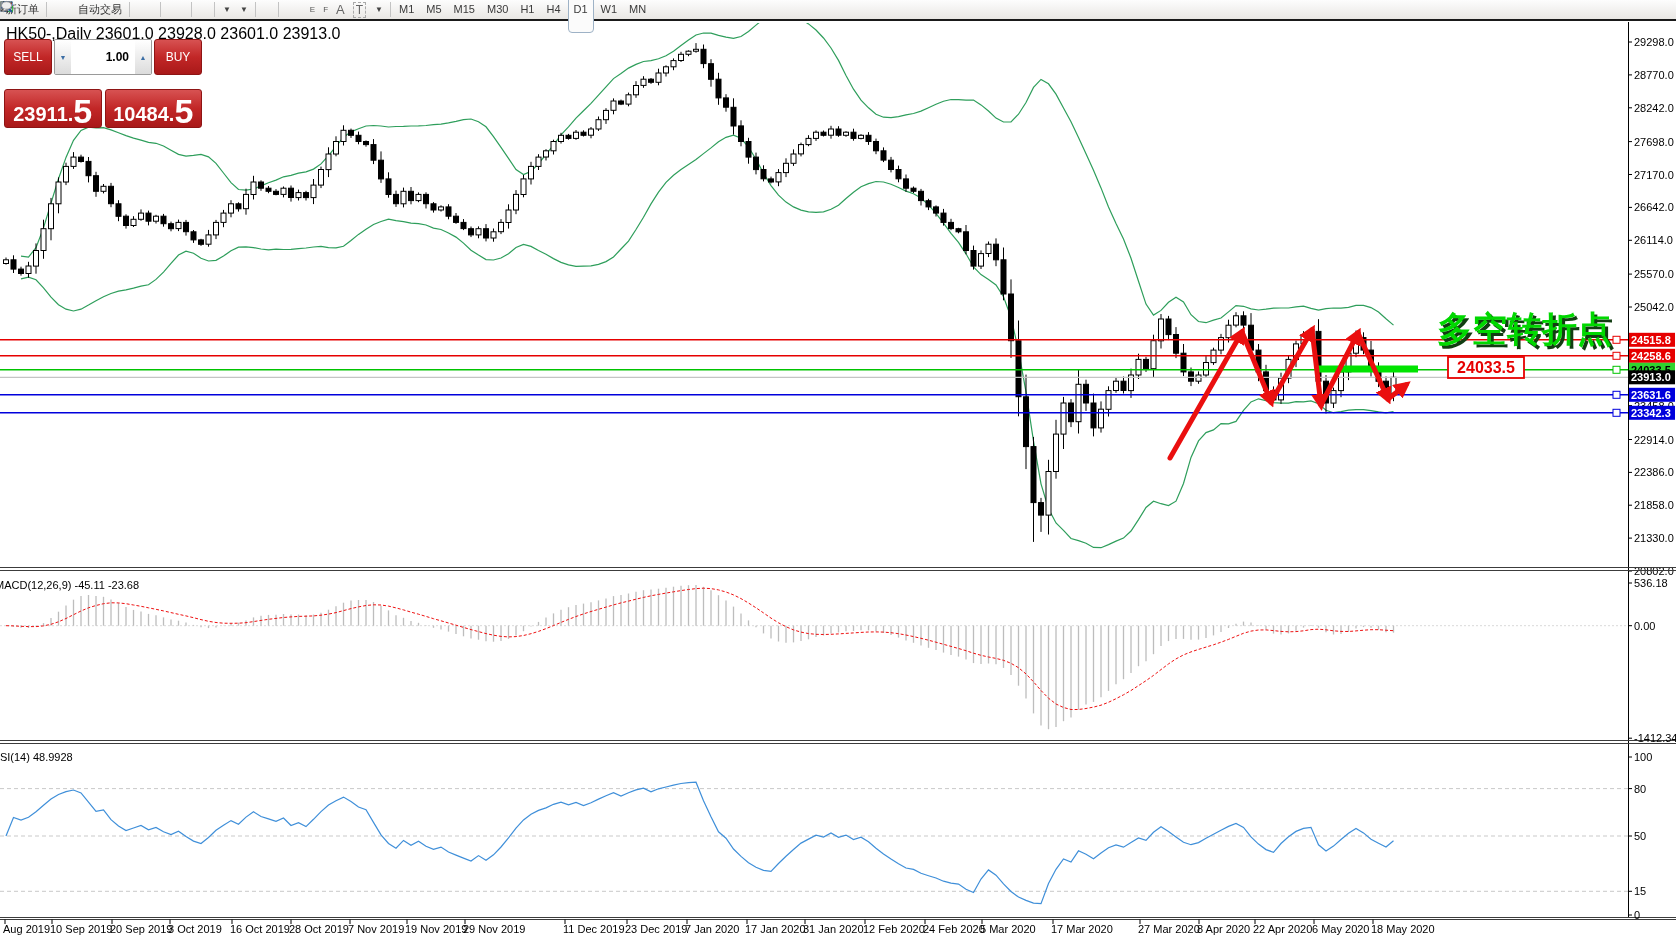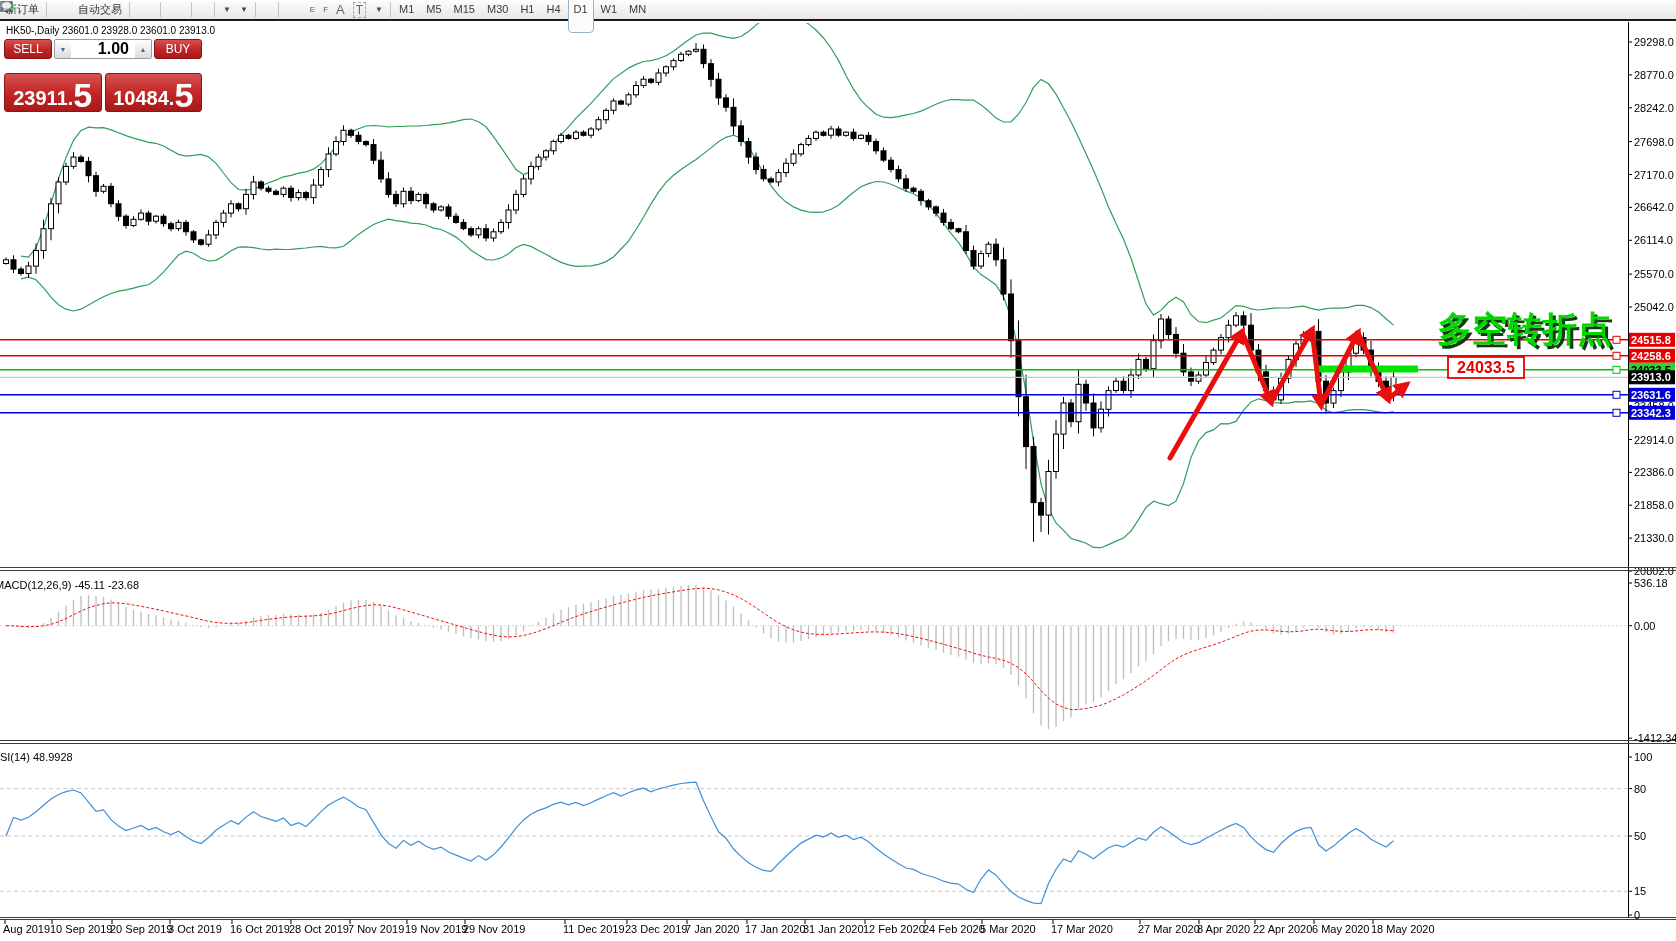--- a/index.html
+++ b/index.html
@@ -12,31 +12,31 @@
            display:flex;align-items:center;font-size:11px;color:#333;padding-left:2px;box-sizing:border-box;}
   .tb-btn{height:19px;display:flex;align-items:center;gap:3px;padding:0 3px;border:1px solid transparent;
           border-radius:2px;white-space:nowrap;}
   .tb-sep{width:1px;height:15px;background:#c3c3c3;margin:0 3px;flex:0 0 auto;}
   .tf{padding:14px 5px;height:17px;line-height:17px;color:#3a3a3a;font-size:11px;letter-spacing:0;}
   .tf.active{background:#fbfbfb;border:1px solid #9eb2c6;border-radius:4px;}
   .tb-right{margin-left:auto;display:flex;align-items:center;margin-right:6px;gap:8px;}
   .gl{font-size:11px;color:#555;}
   .caret{font-size:8px;color:#444;margin-left:1px;}
   
-  .ohlc-line{position:absolute;left:6px;top:25px;font-size:10px;color:#000;}
+  .ohlc-line{position:absolute;left:6px;top:25px;font-size:16px;color:#000;}
   .trade-panel{position:absolute;left:4px;top:39px;width:198px;}
-  .tp-row1{display:flex;gap:2px;height:20px;}
+  .tp-row1{display:flex;gap:2px;height:36px;}
   .red-btn{background:linear-gradient(180deg,#d75252,#c22727 50%,#a91919);border:1px solid #8e1414;border-radius:3px;
            color:#fff;display:flex;align-items:center;justify-content:center;font-size:12px;}
   .tp-sell,.tp-buy{flex:0 0 46px;}
   .tp-vol{flex:1;display:flex;border:1px solid #9a9a9a;border-radius:2px;background:#fff;overflow:hidden;}
   .spin{width:16px;background:linear-gradient(#fff,#dcdcdc);border:0;display:flex;align-items:center;justify-content:center;
         color:#3c6ea5;font-size:7px;}
   .vol-val{flex:1;display:flex;align-items:center;justify-content:flex-end;padding-right:4px;}
-  .vol-val input{border:0;width:100%;text-align:right;font-size:16px;font-weight:bold;font-family:"Liberation Sans",sans-serif;outline:none;}
+  .vol-val input{border:0;width:100%;text-align:right;font-size:12px;font-weight:bold;font-family:"Liberation Sans",sans-serif;outline:none;}
   .tp-row2{display:flex;gap:3px;margin-top:14px;height:39px;}
   .px-box{flex:1;display:flex;align-items:flex-end;justify-content:center;padding-bottom:3px;}
   .px-main{font-size:20px;font-weight:bold;line-height:20px;}
   .px-frac{font-size:34px;font-weight:bold;line-height:26px;}
   svg{position:absolute;left:0;top:0;}
   .icon12{display:inline-block;width:13px;height:13px;}
 </style>
 </head>
 <body>
 

